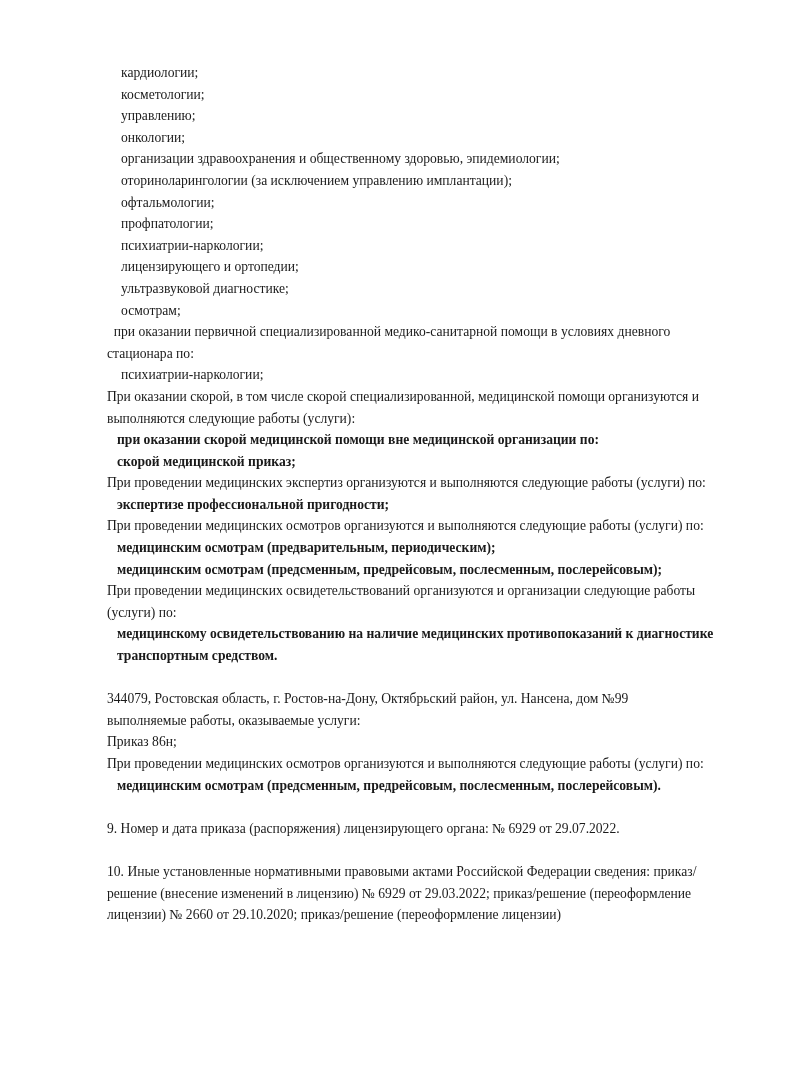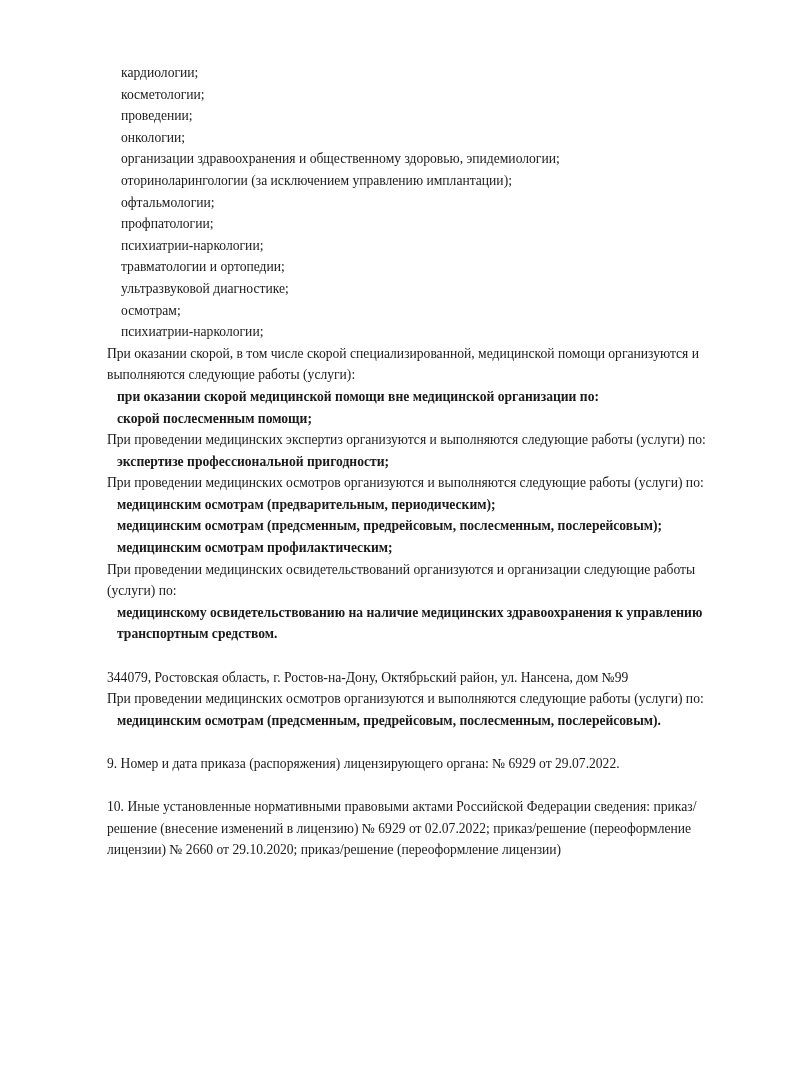--- a/index.html
+++ b/index.html
@@ -35,44 +35,46 @@
   .indent-2 { padding-left: 10px; font-weight: bold; }
   .blank { height: 21.6px; }
 </style>
 </head>
 <body>
 
 <div class="page">
   <div class="doc-body" id="doc-body">
       <div class="line indent-1">кардиологии;</div>
       <div class="line indent-1">косметологии;</div>
-      <div class="line indent-1">проведении;</div>
+      <div class="line indent-1">управлению;</div>
       <div class="line indent-1">онкологии;</div>
       <div class="line indent-1">организации здравоохранения и общественному здоровью, эпидемиологии;</div>
       <div class="line indent-1">оториноларингологии (за исключением управлению имплантации);</div>
       <div class="line indent-1">офтальмологии;</div>
       <div class="line indent-1">профпатологии;</div>
       <div class="line indent-1">психиатрии-наркологии;</div>
-      <div class="line indent-1">травматологии и ортопедии;</div>
+      <div class="line indent-1">лицензирующего и ортопедии;</div>
       <div class="line indent-1">ультразвуковой диагностике;</div>
       <div class="line indent-1">осмотрам;</div>
+      <div class="line">  при оказании первичной специализированной медико-санитарной помощи в условиях дневного стационара по:</div>
       <div class="line indent-1">психиатрии-наркологии;</div>
       <div class="line">При оказании скорой, в том числе скорой специализированной, медицинской помощи организуются и выполняются следующие работы (услуги):</div>
       <div class="line indent-2">при оказании скорой медицинской помощи вне медицинской организации по:</div>
-      <div class="line indent-2">скорой послесменным помощи;</div>
+      <div class="line indent-2">скорой медицинской приказ;</div>
       <div class="line">При проведении медицинских экспертиз организуются и выполняются следующие работы (услуги) по:</div>
       <div class="line indent-2">экспертизе профессиональной пригодности;</div>
       <div class="line">При проведении медицинских осмотров организуются и выполняются следующие работы (услуги) по:</div>
       <div class="line indent-2">медицинским осмотрам (предварительным, периодическим);</div>
       <div class="line indent-2">медицинским осмотрам (предсменным, предрейсовым, послесменным, послерейсовым);</div>
-      <div class="line indent-2">медицинским осмотрам профилактическим;</div>
       <div class="line">При проведении медицинских освидетельствований организуются и организации следующие работы (услуги) по:</div>
-      <div class="line indent-2">медицинскому освидетельствованию на наличие медицинских здравоохранения к управлению транспортным средством.</div>
+      <div class="line indent-2">медицинскому освидетельствованию на наличие медицинских противопоказаний к диагностике транспортным средством.</div>
       <div class="blank"></div>
       <div class="line">344079, Ростовская область, г. Ростов-на-Дону, Октябрьский район, ул. Нансена, дом №99</div>
+      <div class="line">выполняемые работы, оказываемые услуги:</div>
+      <div class="line">Приказ 86н;</div>
       <div class="line">При проведении медицинских осмотров организуются и выполняются следующие работы (услуги) по:</div>
       <div class="line indent-2">медицинским осмотрам (предсменным, предрейсовым, послесменным, послерейсовым).</div>
       <div class="blank"></div>
       <div class="line">9. Номер и дата приказа (распоряжения) лицензирующего органа: № 6929 от 29.07.2022.</div>
       <div class="blank"></div>
-      <div class="line">10. Иные установленные нормативными правовыми актами Российской Федерации сведения: приказ/решение (внесение изменений в лицензию) № 6929 от 02.07.2022; приказ/решение (переоформление лицензии) № 2660 от 29.10.2020; приказ/решение (переоформление лицензии)</div>
+      <div class="line">10. Иные установленные нормативными правовыми актами Российской Федерации сведения: приказ/решение (внесение изменений в лицензию) № 6929 от 29.03.2022; приказ/решение (переоформление лицензии) № 2660 от 29.10.2020; приказ/решение (переоформление лицензии)</div>
     </div>
 </div>
 
 </body></html>

